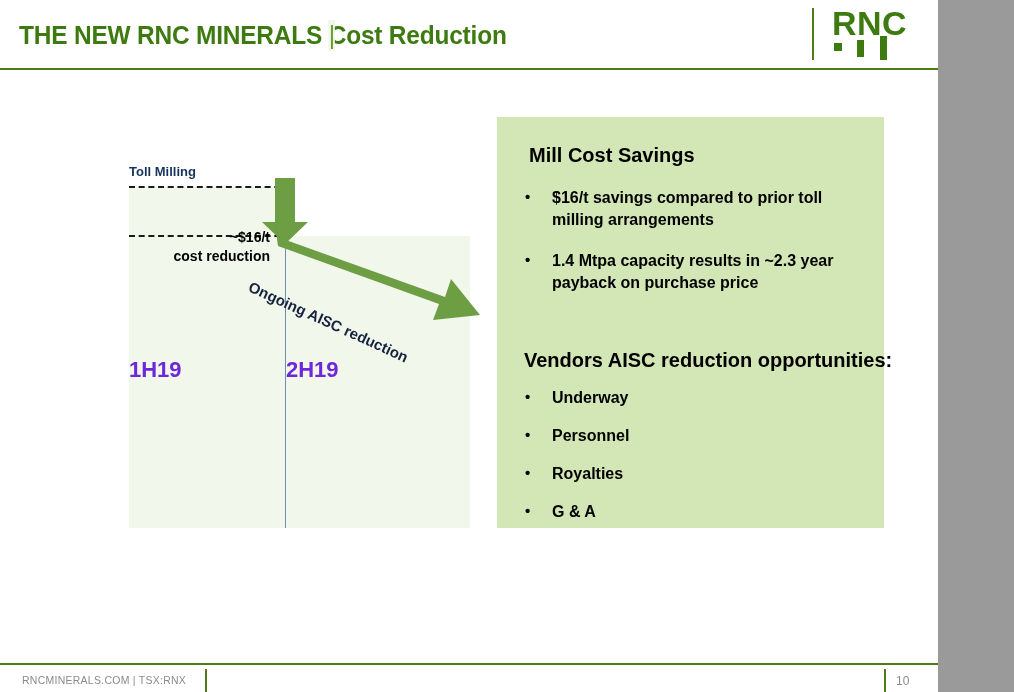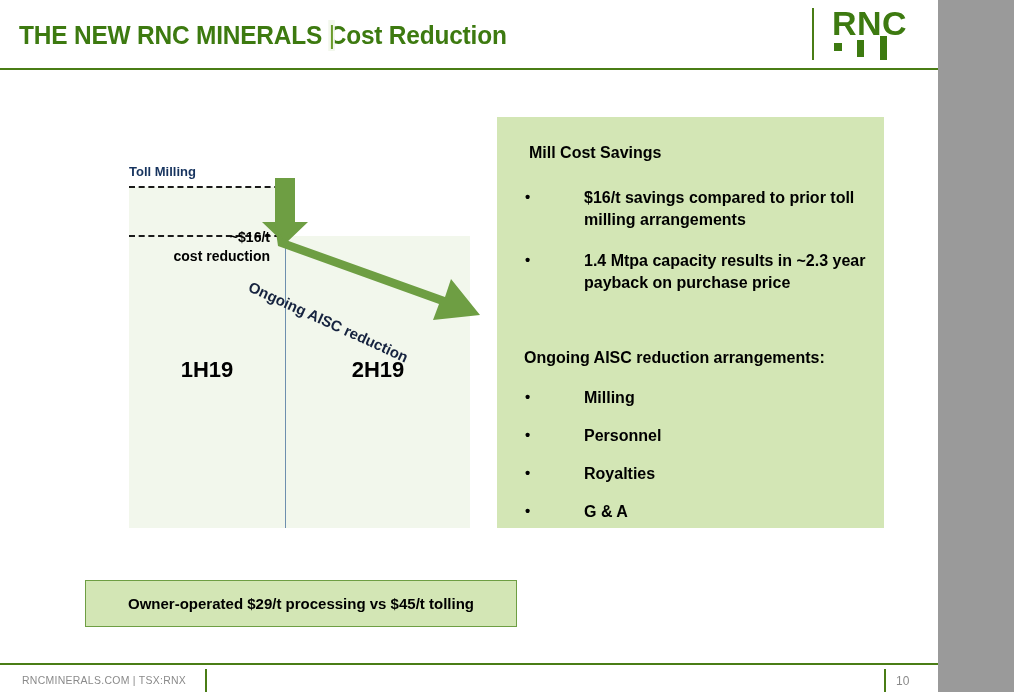--- a/index.html
+++ b/index.html
@@ -80,22 +80,22 @@
 
   #bar-divider {
     position:absolute; left:285px; top:236px;
     width:1px; height:292px;
     background:#6e8fae;
   }
 
   .bar-label {
     position:absolute;
     font-size:22px; font-weight:bold;
-    color:#000000;
-    text-align:center;
+    color:#6d28d9;
+    text-align:left;
   }
   #label-1h19 { left:129px; top:357px; width:156px; }
   #label-2h19 { left:286px; top:357px; width:184px; }
 
   .dash-line {
     position:absolute;
     height:0;
     border-top:2px dashed #1a1a1a;
   }
   #dash-top    { left:129px; top:186px; width:161px; }
@@ -133,21 +133,21 @@
   }
 
   
   #info-panel {
     position:absolute; left:497px; top:117px;
     width:387px; height:411px;
     background:#d3e6b5;
   }
   .panel-heading {
     position:absolute;
-    font-size:16px; font-weight:bold; color:#000000;
+    font-size:20px; font-weight:bold; color:#000000;
     white-space:nowrap;
   }
   #mill-heading { left:32px; top:27px; }
   #aisc-heading { left:27px; top:232px; }
 
   .bullet-row {
     position:absolute;
     display:flex;
   }
   .bullet-dot {
@@ -156,21 +156,20 @@
     font-size:15px;
     font-weight:bold;
     color:#000000;
     line-height:1.38;
   }
   .bullet-text {
     font-size:16px;
     font-weight:bold;
     color:#000000;
     line-height:1.38;
-    margin-left:32px;
   }
   #bullet-savings   { left:28px; top:70px;  width:345px; }
   #bullet-capacity  { left:28px; top:133px; width:345px; }
   #bullet-vendors   { left:28px; top:270px; width:345px; }
   #bullet-personnel { left:28px; top:308px; width:345px; }
   #bullet-royalties { left:28px; top:346px; width:345px; }
   #bullet-ga        { left:28px; top:384px; width:345px; }
 
   
   #callout {
@@ -277,46 +276,43 @@
     <div class="bullet-row" id="bullet-savings">
       <span class="bullet-dot">•</span>
       <span class="bullet-text">$16/t savings compared to prior toll milling arrangements</span>
     </div>
 
     <div class="bullet-row" id="bullet-capacity">
       <span class="bullet-dot">•</span>
       <span class="bullet-text">1.4 Mtpa capacity results in ~2.3 year payback on purchase price</span>
     </div>
 
-    <div class="panel-heading" id="aisc-heading">Ongoing AISC reduction arrangements:</div>
+    <div class="panel-heading" id="aisc-heading">Vendors AISC reduction opportunities:</div>
 
     <div class="bullet-row" id="bullet-vendors">
       <span class="bullet-dot">•</span>
-      <span class="bullet-text">Milling</span>
+      <span class="bullet-text">Underway</span>
     </div>
 
     <div class="bullet-row" id="bullet-personnel">
       <span class="bullet-dot">•</span>
       <span class="bullet-text">Personnel</span>
     </div>
 
     <div class="bullet-row" id="bullet-royalties">
       <span class="bullet-dot">•</span>
       <span class="bullet-text">Royalties</span>
     </div>
 
     <div class="bullet-row" id="bullet-ga">
       <span class="bullet-dot">•</span>
       <span class="bullet-text">G &amp; A</span>
     </div>
   </div>
 
-  <div id="callout">
-    <div id="callout-text">Owner-operated $29/t processing vs $45/t tolling</div>
-  </div>
 
   <div id="footer">
     <div id="footer-text">RNCMINERALS.COM | TSX:RNX</div>
     <div id="footer-divider-left"></div>
     <div id="footer-divider-right"></div>
     <div id="page-number">10</div>
   </div>
 
 </div>
 

